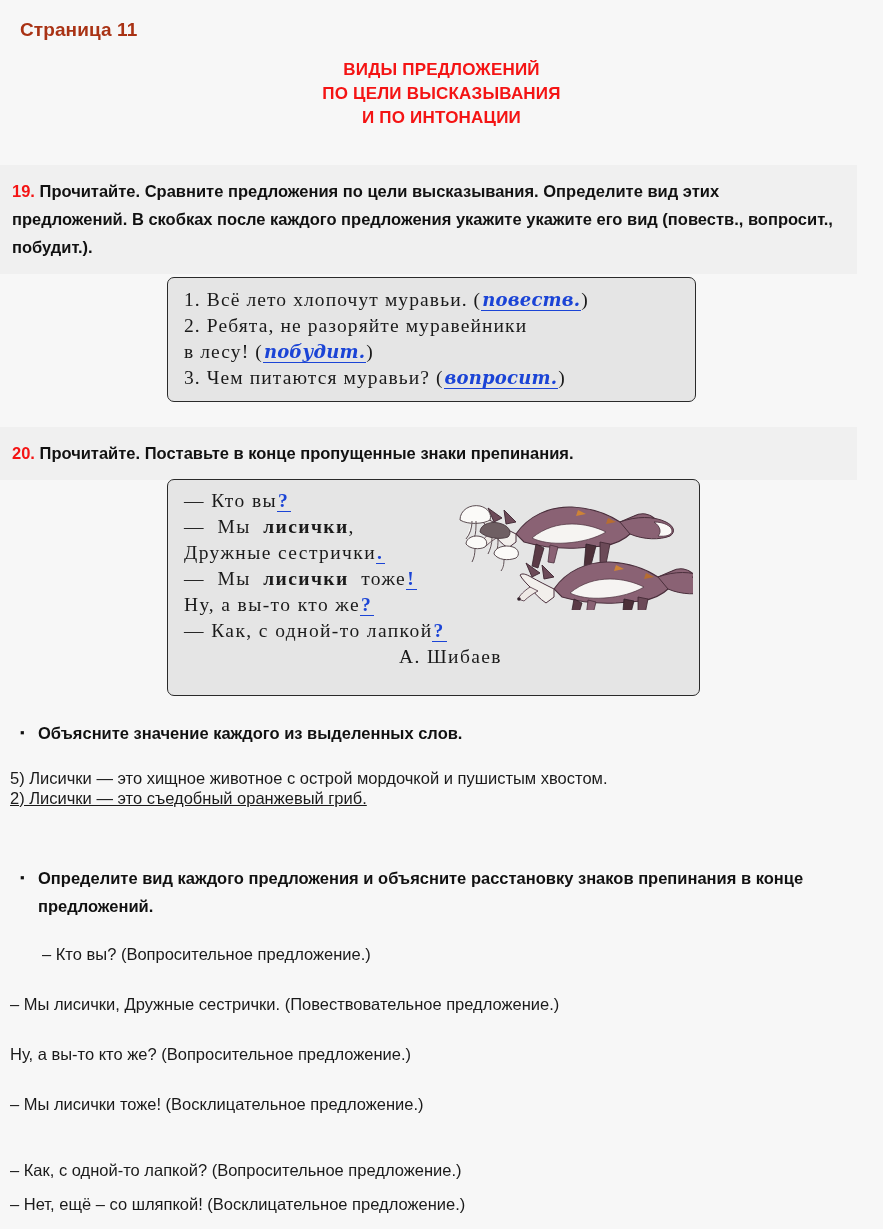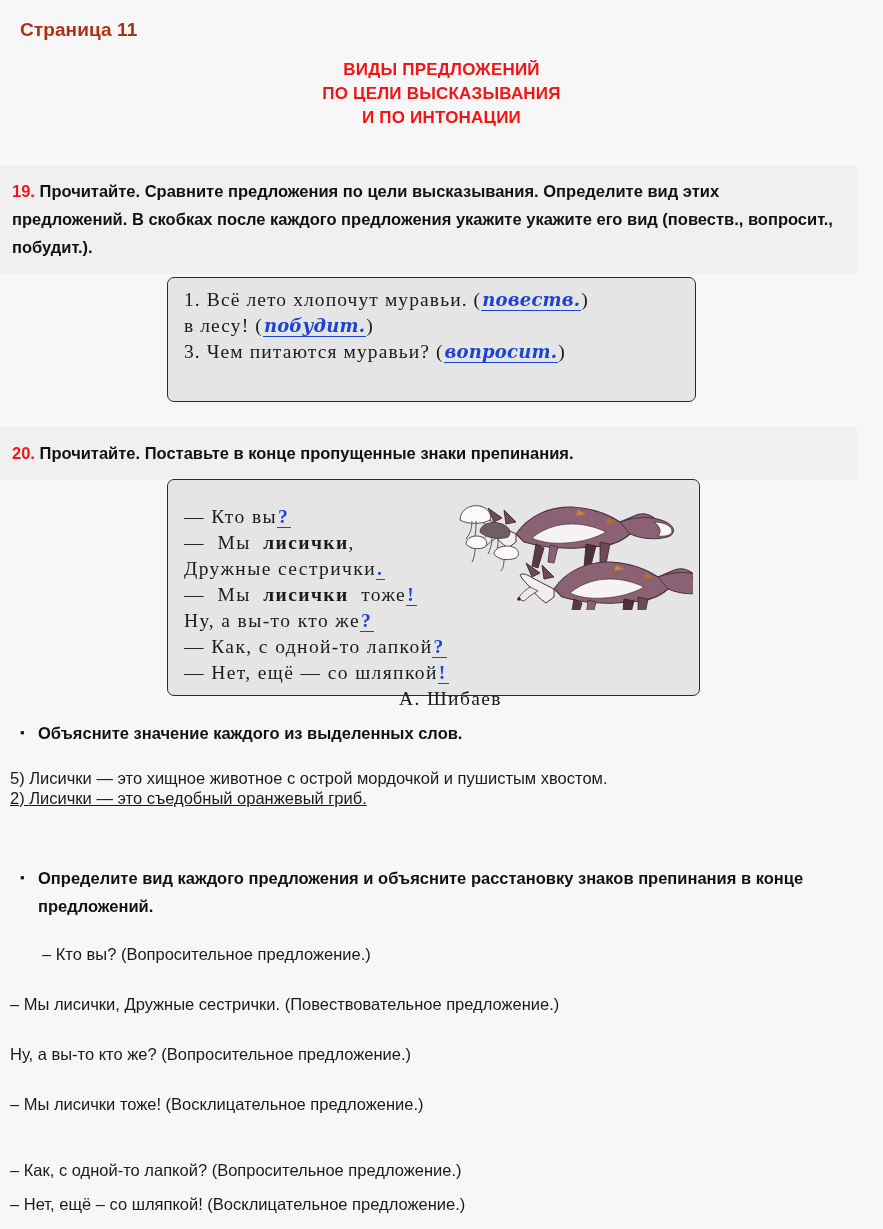--- a/index.html
+++ b/index.html
@@ -74,21 +74,21 @@
     top: 277px;
     width: 529px;
     height: 125px;
     padding: 9px 14px 8px 16px;
   }
   #frame20 {
     left: 167px;
     top: 479px;
     width: 533px;
     height: 217px;
-    padding: 24px 12px 6px 16px;
+    padding: 8px 12px 6px 16px;
   }
 
   .serif-line {
     font-family: "Liberation Serif", "DejaVu Serif", serif;
     font-size: 19.5px;
     line-height: 26px;
     color: #1a1a1a;
     white-space: nowrap;
     letter-spacing: 1.1px;
   }
@@ -187,20 +187,21 @@
 
 <div class="task-band" id="band19">
   <span class="num">19.</span>
   <span>Прочитайте. Сравните предложения по цели высказывания. Определите вид этих предложений. В скобках после каждого предложения укажите укажите его вид (повеств., вопросит., побудит.).</span>
 </div>
 
 <div class="frame" id="frame19">
   <div class="serif-line">
     <span>1. Всё лето хлопочут муравьи. (</span><span class="pen">повеств.</span><span>)</span>
   </div>
+  <div class="serif-line">2. Ребята, не разоряйте муравейники</div>
   <div class="serif-line">
     <span>в лесу! (</span><span class="pen">побудит.</span><span>)</span>
   </div>
   <div class="serif-line">
     <span>3. Чем питаются муравьи? (</span><span class="pen">вопросит.</span><span>)</span>
   </div>
 </div>
 
 <div class="task-band" id="band20">
   <span class="num">20.</span>
@@ -282,23 +283,20 @@
     </div>
     <div class="serif-line">
       <span>—&nbsp; Мы&nbsp; </span><b>лисички</b><span>&nbsp; тоже</span><span class="ins">!</span>
     </div>
     <div class="serif-line">
       <span>Ну, а вы-то кто же</span><span class="ins">?</span>
     </div>
     <div class="serif-line">
       <span>— Как, с одной-то лапкой</span><span class="ins">?</span>
     </div>
-    <div class="serif-line">
-      <span>— Нет, ещё — со шляпкой</span><span class="ins">!</span>
-    </div>
     <div class="author">А.  Шибаев</div>
   </div>
 </div>
 
 <div class="bullet-row" id="bullet1">
   <span class="bullet-mark">▪</span>
   <span class="bullet-text">Объясните значение каждого из выделенных слов.</span>
 </div>
 
 <div class="para" style="top:766px;">5) Лисички — это хищное животное с острой мордочкой и пушистым хвостом.</div>

